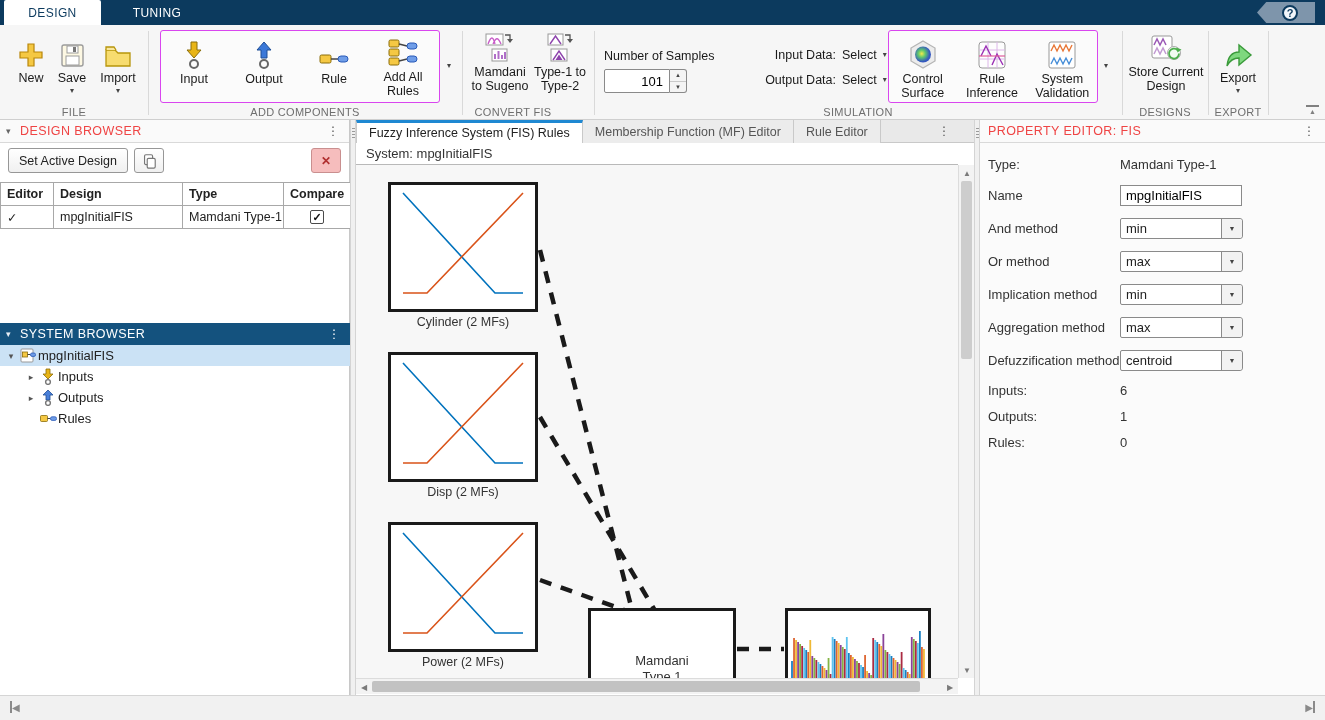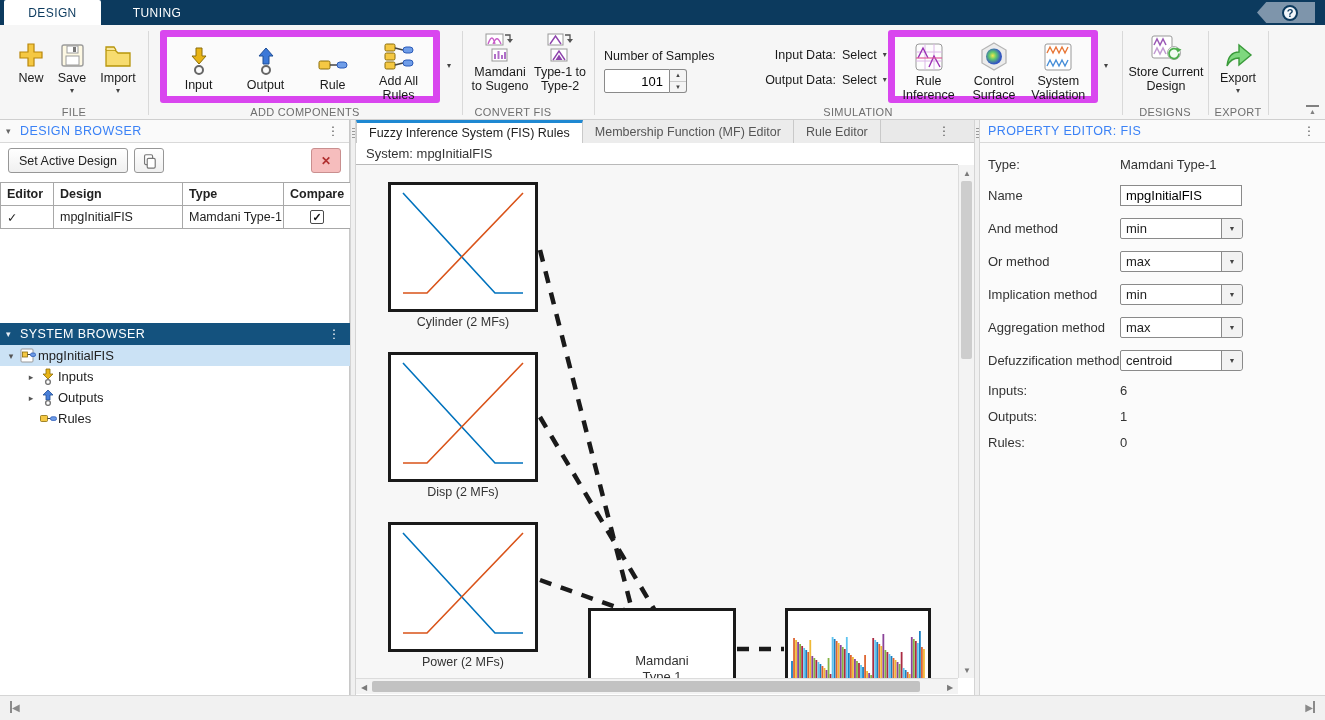--- a/index.html
+++ b/index.html
@@ -16,21 +16,21 @@
   .help-circle { width:16px; height:16px; border-radius:50%; background:#f2f6fa; border:2px solid #0c3a5e; color:#0c3a5e; font-weight:bold; font-size:11px; display:flex; align-items:center; justify-content:center; }
 
   
   .ribbon { position:absolute; left:0; top:25px; width:1325px; height:95px; background:#f6f6f6; border-bottom:1px solid #cfcfcf; }
   .rsep { position:absolute; top:6px; height:84px; width:1px; background:#d9d9d9; }
   .sec-label { position:absolute; top:81px; height:13px; font-size:11px; color:#6e6e6e; text-align:center; letter-spacing:.3px; }
   .rbtn { position:absolute; top:6px; display:flex; flex-direction:column; align-items:center; gap:2px; cursor:default; }
   .rbtn .ric { height:38px; display:flex; align-items:flex-end; justify-content:center; }
   .rbtn .rlab { font-size:12.5px; color:#1a1a1a; text-align:center; line-height:14px; }
   .ddown { font-size:8px; color:#444; line-height:8px; }
-  .rgroup { position:absolute; top:5px; height:73px; border:7px solid #d946ef; border-radius:3px; background:#fbfbfb; display:flex; align-items:stretch; }
+  .rgroup { position:absolute; top:5px; height:73px; border:1px solid #d946ef; border-radius:3px; background:#fbfbfb; display:flex; align-items:stretch; }
   .gbtn { display:flex; flex-direction:column; align-items:center; justify-content:flex-start; padding-top:5px; gap:2px; cursor:default; }
   .gbtn .ric { height:34px; display:flex; align-items:flex-end; justify-content:center; }
   .gbtn .rlab { font-size:12.5px; color:#1a1a1a; text-align:center; line-height:14px; }
   .grp-arrow { position:absolute; top:36px; font-size:8px; color:#444; }
   .simlabel { position:absolute; font-size:12.5px; color:#1a1a1a; }
   .spinner { position:absolute; display:flex; }
   .spinner input { width:66px; height:24px; border:1px solid #8a8a8a; border-radius:2px 0 0 2px; text-align:right; padding-right:6px; font-size:13px; font-family:inherit; background:#fff; }
   .spinbtns { width:17px; height:24px; border:1px solid #8a8a8a; border-left:none; border-radius:0 3px 3px 0; display:flex; flex-direction:column; background:#f4f4f4; }
   .spinbtns span { flex:1; font-size:6px; color:#444; display:flex; align-items:center; justify-content:center; }
   .spinbtns span:first-child { border-bottom:1px solid #c9c9c9; }
@@ -42,21 +42,21 @@
   
   .left-panel { position:absolute; left:0; top:120px; width:350px; height:575px; background:#fff; border-right:1px solid #c8c8c8; }
   .splitter { position:absolute; top:120px; width:6px; height:575px; background:#f0f0f0; border-left:1px solid #d4d4d4; border-right:1px solid #d4d4d4; }
   .grip { position:absolute; left:1px; top:8px; width:3px; height:11px; background:repeating-linear-gradient(to bottom,#9a9a9a 0 1px,transparent 1px 3px); }
   .center-panel { position:absolute; left:356px; top:120px; width:618px; height:575px; background:#fff; }
   .right-panel { position:absolute; left:980px; top:120px; width:345px; height:575px; background:#fbfbfb; }
 
   
   .phead { height:23px; display:flex; align-items:center; border-bottom:1px solid #d9d9d9; background:#fafafa; padding:0 6px; }
   .phead .tri { color:#666; font-size:9px; width:14px; }
-  .phead .ptitle { font-size:12.5px; color:#3b82f6; letter-spacing:.4px; }
+  .phead .ptitle { font-size:12.5px; color:#ef4444; letter-spacing:.4px; }
   .kebab { margin-left:auto; color:#555; font-size:12px; letter-spacing:0; padding:0 4px; }
 
   
   .db-toolbar { height:35px; display:flex; align-items:center; padding:0 8px; gap:6px; }
   .btn { height:25px; border:1px solid #979797; border-radius:3px; background:linear-gradient(#ffffff,#f0f0f0); font-size:12.5px; color:#222; display:flex; align-items:center; justify-content:center; padding:0 10px; cursor:default; }
   .iconbtn { width:30px; padding:0; }
   .delbtn { margin-left:auto; width:30px; background:#f6bdbd; border-color:#c98f8f; color:#b03030; font-weight:bold; font-size:12px; }
   table.dbt { border-collapse:collapse; width:350px; table-layout:fixed; margin-top:4px; }
   table.dbt th, table.dbt td { border:1px solid #a8a8a8; height:23px; font-size:12.5px; padding:0 6px; text-align:left; overflow:hidden; white-space:nowrap; background:#fff; }
   table.dbt th { font-weight:bold; }
@@ -255,50 +255,50 @@
       <span class="dlab">Input Data:</span>
       <span class="dval">Select</span>
       <span class="ddown">▾</span>
     </div>
     <div class="datarow" style="left:748px;top:48px;">
       <span class="dlab">Output Data:</span>
       <span class="dval">Select</span>
       <span class="ddown">▾</span>
     </div>
     <div class="rgroup" style="left:888px;width:210px;">
-      <div class="gbtn" style="width:72px;">
-        <span class="ric">
-          <svg width="30" height="30" viewBox="0 0 30 30">
-              <rect x="2" y="2" width="26" height="26" rx="3" fill="#fdfdfd" stroke="#999"></rect>
-              <line x1="2" y1="10" x2="28" y2="10" stroke="#dcb6e8" stroke-width="1"></line>
-              <line x1="2" y1="19" x2="28" y2="19" stroke="#dcb6e8" stroke-width="1"></line>
-              <line x1="11" y1="2" x2="11" y2="28" stroke="#dcb6e8" stroke-width="1"></line>
-              <line x1="20" y1="2" x2="20" y2="28" stroke="#dcb6e8" stroke-width="1"></line>
-              <path d="M4 16 L9 6 L14 16" fill="none" stroke="#9b30b5" stroke-width="1.4"></path>
-              <path d="M15 25 L20 14 L26 25" fill="none" stroke="#9b30b5" stroke-width="1.4"></path>
-              <line x1="2" y1="16" x2="28" y2="16" stroke="#e05c9a" stroke-width="1.2"></line>
-            </svg>
-        </span>
-        <span class="rlab">Rule Inference</span>
-      </div>
       <div class="gbtn" style="width:68px;">
         <span class="ric">
           <svg width="30" height="30" viewBox="0 0 30 30">
               <defs>
                 <radialGradient id="csg" cx="42%" cy="45%">
                   <stop offset="0%" stop-color="#f6e84b"></stop>
                   <stop offset="45%" stop-color="#5fc86e"></stop>
                   <stop offset="100%" stop-color="#3558c0"></stop>
                 </radialGradient>
               </defs>
               <polygon points="15,1 27,8 27,21 15,28 3,21 3,8" fill="#ececec" stroke="#b5b5b5" stroke-width="1.3"></polygon>
               <circle cx="15" cy="14.5" r="8" fill="url(#csg)"></circle>
             </svg>
         </span>
         <span class="rlab">Control Surface</span>
+      </div>
+      <div class="gbtn" style="width:72px;">
+        <span class="ric">
+          <svg width="30" height="30" viewBox="0 0 30 30">
+              <rect x="2" y="2" width="26" height="26" rx="3" fill="#fdfdfd" stroke="#999"></rect>
+              <line x1="2" y1="10" x2="28" y2="10" stroke="#dcb6e8" stroke-width="1"></line>
+              <line x1="2" y1="19" x2="28" y2="19" stroke="#dcb6e8" stroke-width="1"></line>
+              <line x1="11" y1="2" x2="11" y2="28" stroke="#dcb6e8" stroke-width="1"></line>
+              <line x1="20" y1="2" x2="20" y2="28" stroke="#dcb6e8" stroke-width="1"></line>
+              <path d="M4 16 L9 6 L14 16" fill="none" stroke="#9b30b5" stroke-width="1.4"></path>
+              <path d="M15 25 L20 14 L26 25" fill="none" stroke="#9b30b5" stroke-width="1.4"></path>
+              <line x1="2" y1="16" x2="28" y2="16" stroke="#e05c9a" stroke-width="1.2"></line>
+            </svg>
+        </span>
+        <span class="rlab">Rule Inference</span>
       </div>
       <div class="gbtn" style="width:70px;">
         <span class="ric">
           <svg width="30" height="30" viewBox="0 0 30 30">
               <rect x="2" y="2" width="26" height="26" rx="2" fill="#fff" stroke="#999"></rect>
               <polyline points="4,11 7,5 10,11 13,5 16,11 19,5 22,11 25,5" fill="none" stroke="#e8793a" stroke-width="1.4"></polyline>
               <polyline points="4,24 7,18 10,24 13,18 16,24 19,18 22,24 25,18" fill="none" stroke="#4a90d9" stroke-width="1.4"></polyline>
             </svg>
         </span>
         <span class="rlab">System Validation</span>

